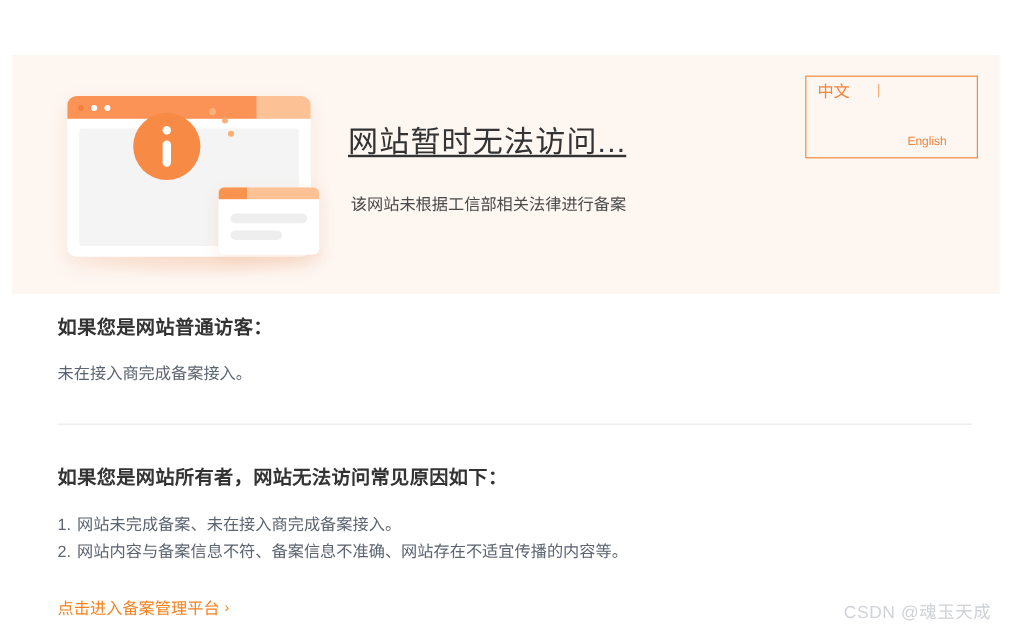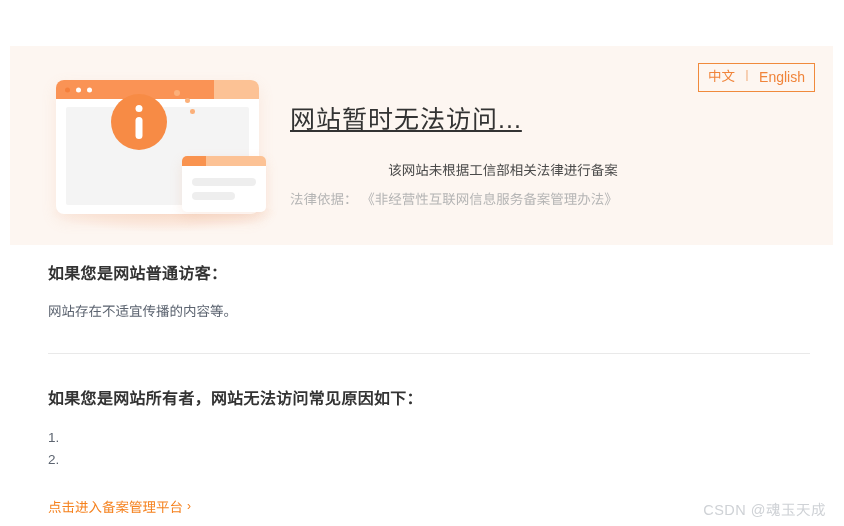--- a/index.html
+++ b/index.html
@@ -28,30 +28,30 @@
 
   
   .lang-switch {
     position: absolute;
     right: 18px;
     top: 17px;
     border: 1px solid #f08a3c;
     color: #f0843a;
     font-size: 13.5px;
     line-height: 1;
-    padding: 6px 9px 7px 9px;
+    padding: 6px 25px 7px 9px;
     display: flex;
-    gap: 6px;
+    gap: 18px;
     background: transparent;
     cursor: pointer;
     white-space: nowrap;
   }
   .lang-switch .sep { color: #f0a978; font-size: 12px; }
   .lang-zh { font-size: 13.5px; }
-  .lang-en { font-size: 14px; }
+  .lang-en { font-size: 10px; margin-top: 44px; }
 
   
   .illus {
     position: absolute;
     left: 36px;
     top: 26px;
     width: 236px;
     height: 160px;
   }
   
@@ -301,41 +301,42 @@
         <div class="rest"></div>
       </div>
       <div class="card-line l1"></div>
       <div class="card-line l2"></div>
     </div>
   </div>
 
   <div class="banner-text">
     <h1 class="banner-title">网站暂时无法访问...</h1>
     <p class="banner-sub">该网站未根据工信部相关法律进行备案</p>
-    <p class="banner-legal">法律依据： 《非经营性互联网信息服务备案管理办法》</p>
   </div>
 </div>
 
 <div class="content">
 
   <section>
     <h2 class="sec-title">如果您是网站普通访客：</h2>
-    <p class="sec-body">网站存在不适宜传播的内容等。</p>
+    <p class="sec-body">未在接入商完成备案接入。</p>
   </section>
 
   <hr class="divider">
 
   <section class="sec2">
     <h2 class="sec-title">如果您是网站所有者，网站无法访问常见原因如下：</h2>
     <ol class="reason-list">
       <li>
         <span class="num">1.</span>
+        <span>网站未完成备案、未在接入商完成备案接入。</span>
       </li>
       <li>
         <span class="num">2.</span>
+        <span>网站内容与备案信息不符、备案信息不准确、网站存在不适宜传播的内容等。</span>
       </li>
     </ol>
   </section>
 </div>
 
 <a class="footer-link">
   <span>点击进入备案管理平台</span>
   <span class="chev">›</span>
 </a>
 

